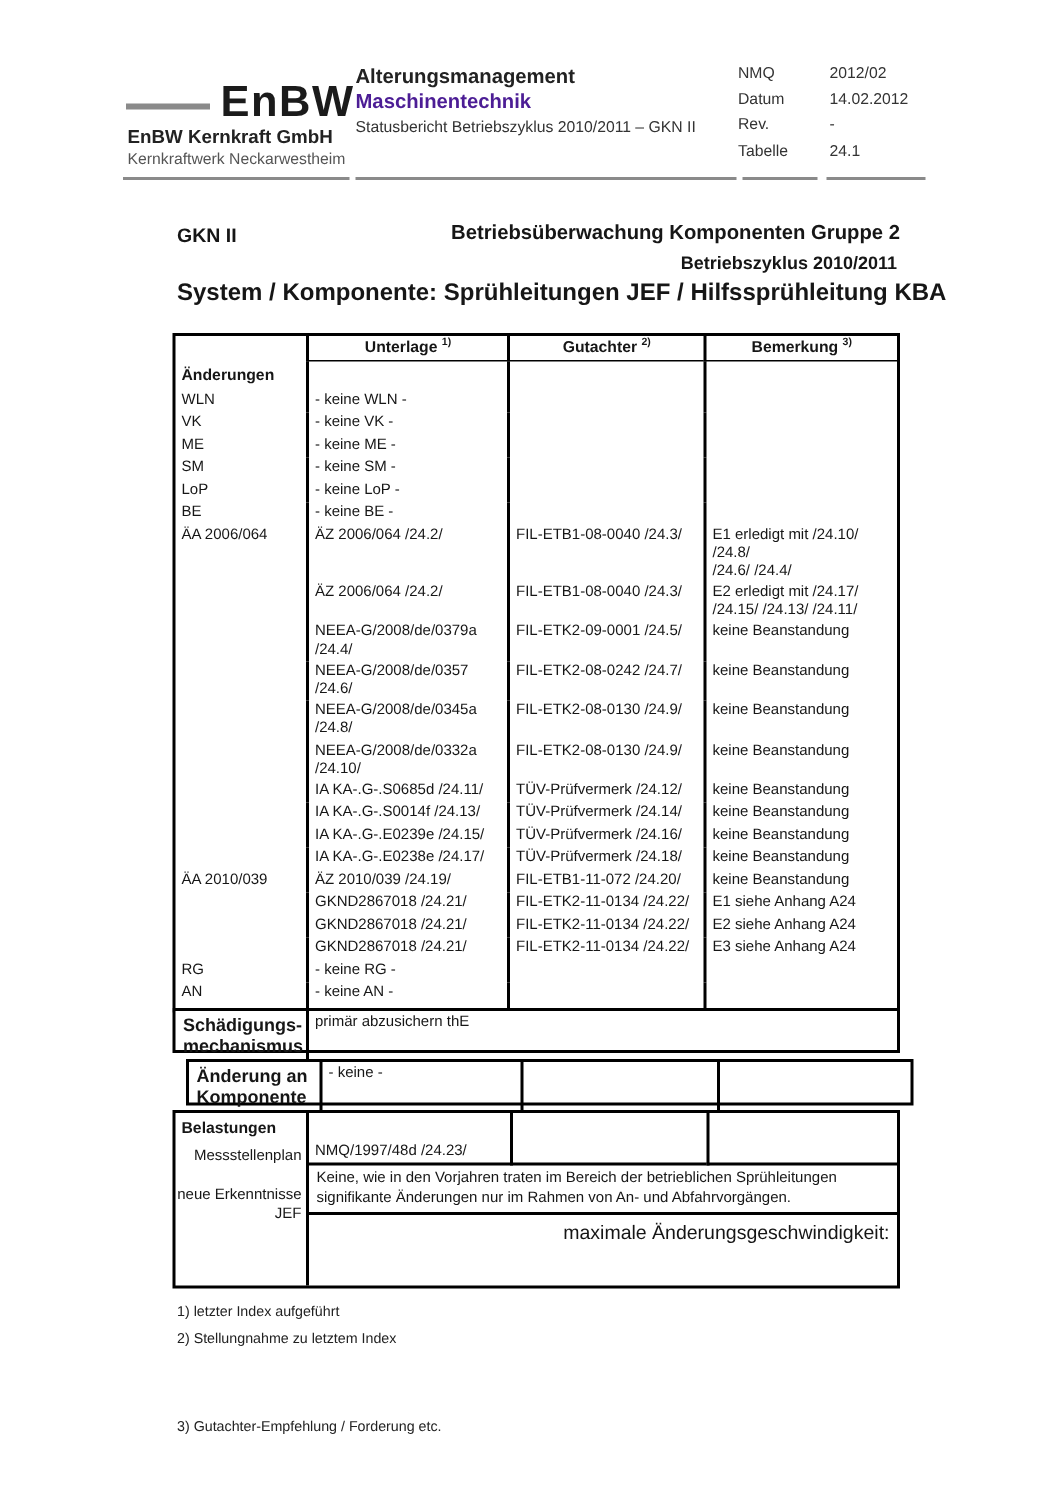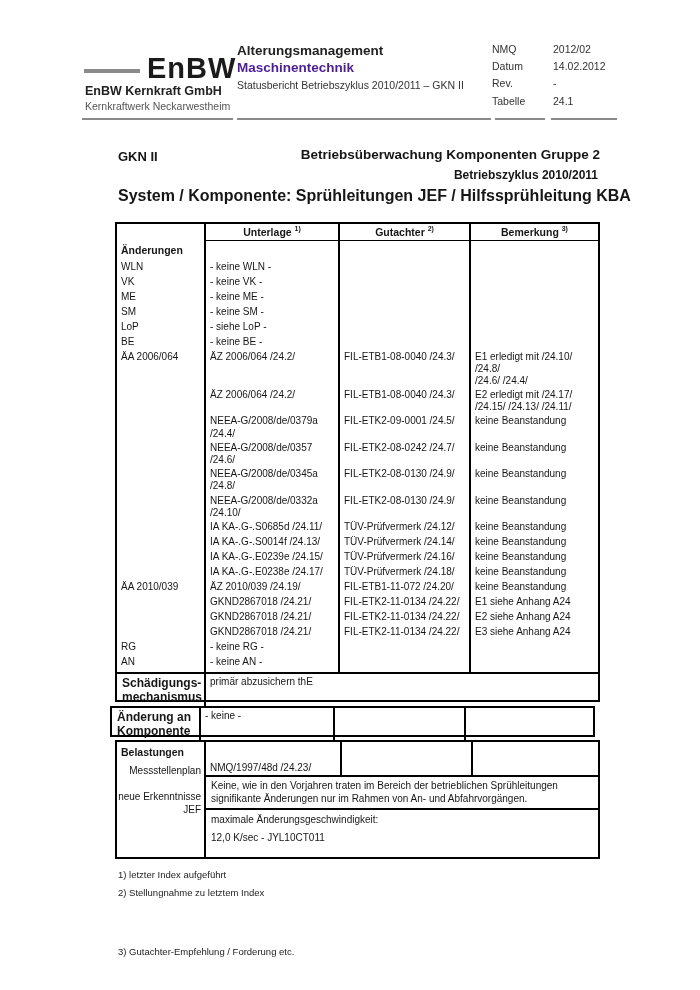--- a/index.html
+++ b/index.html
@@ -50,35 +50,35 @@
   .main-table { left:115px; top:222px; width:485px; }
   .t-body .t-row:first-child .cell { font-weight:bold; font-size:10.5px; min-height:19px; padding-top:3px; }
   .t-body .t-row:last-child .cell  { padding-bottom:5px; }
 
   .sec-label { font-size:12px; font-weight:bold; line-height:1.2; padding:2px 5px; white-space:pre-line; }
   .sec-val   { font-size:10px; padding:2px 4px; white-space:pre-line; }
 
   .schaed { left:115px; top:672px; width:485px; height:30px; display:grid; grid-template-columns:87px 394px; }
   .schaed .r { border-left:2px solid #000; }
 
-  .aend { left:110px; top:706px; width:485px; height:31px; }
+  .aend { left:124px; top:706px; width:485px; height:31px; }
   .aend .t-row { height:100%; }
 
   .belast { left:115px; top:740px; width:485px; height:119px; display:grid; grid-template-columns:87px 394px; }
   .b-left { padding-top:4px; font-size:10px; }
   .b-left .b-title { font-weight:bold; font-size:10.5px; padding-left:4px; }
   .b-left .b-right-lab { text-align:right; padding-right:3px; white-space:pre-line; line-height:1.3; }
   .b-left .lab-mess { margin-top:6px; }
   .b-left .lab-erk  { margin-top:13px; }
   .b-right { border-left:2px solid #000; display:flex; flex-direction:column; }
   .b-row1 { display:grid; grid-template-columns:134px 131px 129px; height:35px; }
   .b-row1 .bcell { border-bottom:2px solid #000; display:flex; align-items:flex-end; padding:2px 4px; font-size:10px; }
   .b-row1 .bc3, .b-row1 .bc4 { border-left:2px solid #000; }
   .b-row2 { border-bottom:2px solid #000; min-height:33px; padding:2px 5px; font-size:10px; line-height:1.3; }
-  .b-row3 { flex:1; padding:4px 5px; font-size:10px; }
+  .b-row3 { flex:1; padding:4px 5px; font-size:13px;text-align:right; }
   .b-row3 .g-val { margin-top:7px; }
 
   .footnote { left:118px; font-size:9.5px; color:#222; }
   .fn0 { top:869px; } .fn1 { top:887px; } .fn2 { top:905px;margin-top:41px; }
 </style>
 </head>
 <body>
 
 <div class="abs logo-wrap">
   <span class="logo-dash"></span>
@@ -143,21 +143,21 @@
         <div class="cell c4"></div>
       </div>
       <div class="t-row">
         <div class="cell c1">SM</div>
         <div class="cell c2">- keine SM -</div>
         <div class="cell c3"></div>
         <div class="cell c4"></div>
       </div>
       <div class="t-row">
         <div class="cell c1">LoP</div>
-        <div class="cell c2">- siehe LoP -</div>
+        <div class="cell c2">- keine LoP -</div>
         <div class="cell c3"></div>
         <div class="cell c4"></div>
       </div>
       <div class="t-row">
         <div class="cell c1">BE</div>
         <div class="cell c2">- keine BE -</div>
         <div class="cell c3"></div>
         <div class="cell c4"></div>
       </div>
       <div class="t-row">
@@ -289,20 +289,19 @@
   </div>
   <div class="b-right">
     <div class="b-row1">
       <div class="bcell bc2">NMQ/1997/48d /24.23/</div>
       <div class="bcell bc3"></div>
       <div class="bcell bc4"></div>
     </div>
     <div class="b-row2">Keine, wie in den Vorjahren traten im Bereich der betrieblichen Sprühleitungen signifikante Änderungen nur im Rahmen von An- und Abfahrvorgängen.</div>
     <div class="b-row3">
       <div>maximale Änderungsgeschwindigkeit:</div>
-      <div class="g-val">12,0 K/sec - JYL10CT011</div>
     </div>
   </div>
 </div>
 
 <div class="abs footnote fn0">1) letzter Index aufgeführt</div>
 <div class="abs footnote fn1">2) Stellungnahme zu letztem Index</div>
 <div class="abs footnote fn2">3) Gutachter-Empfehlung / Forderung etc.</div>
 
 </body></html>

